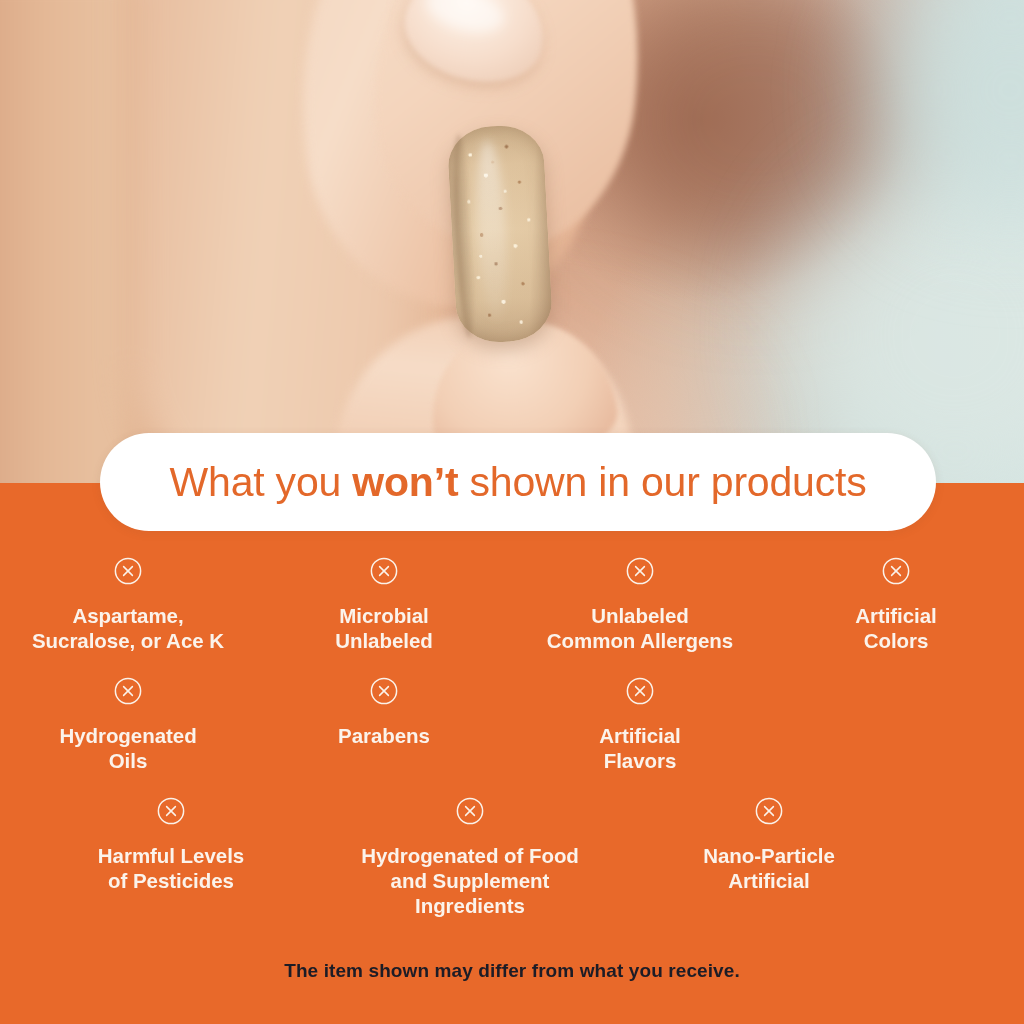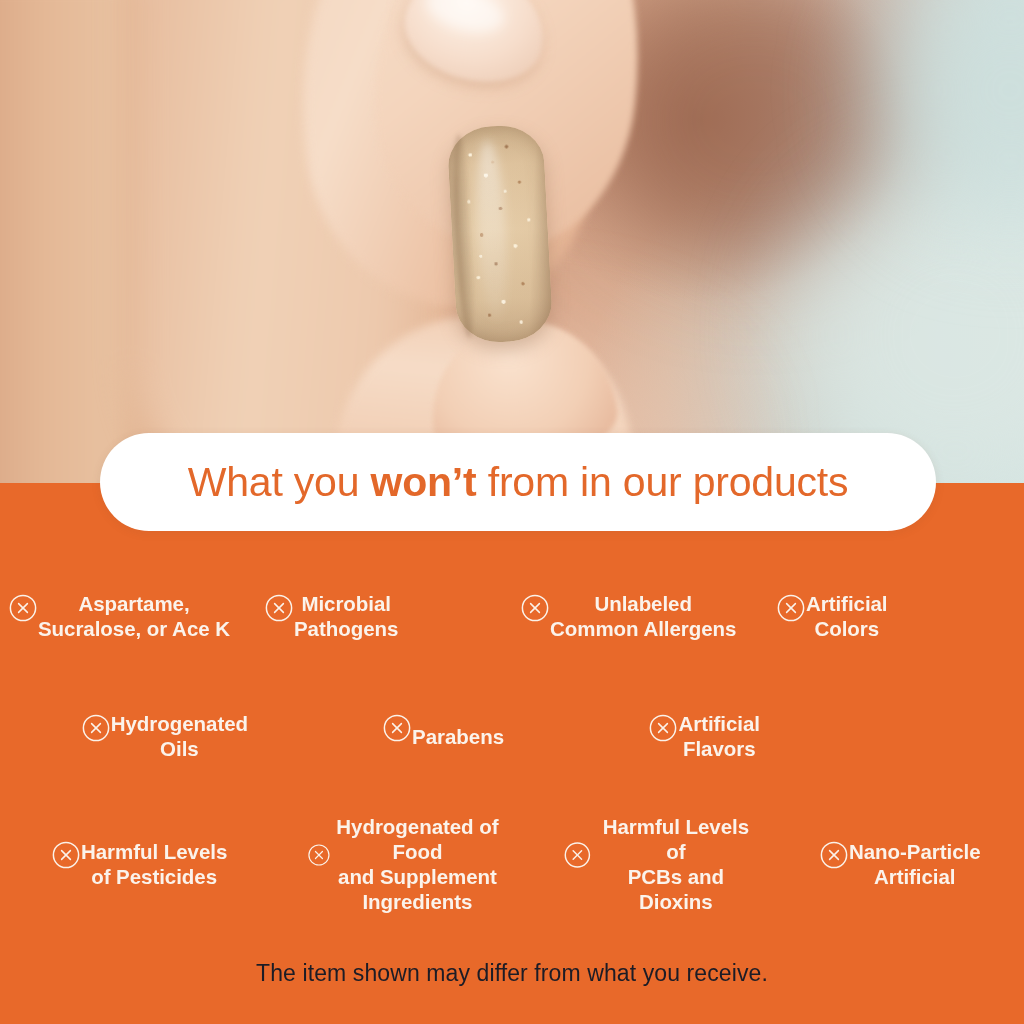--- a/index.html
+++ b/index.html
@@ -179,25 +179,25 @@
   }
   .title-text .bold { font-weight:800;text-align:right; }
 
   
   .grid {
     position:absolute; left:0; top:556px; width:1024px;
   }
   .row { display:flex; width:1024px; }
   .cell {
     width:256px;
-    display:flex; align-items:center;
+    display:flex; flex-direction:column; align-items:center;
     padding:0 8px;
   }
   .row-1 .cell { height:120px; }
-  .row-2 .cell { height:120px;justify-content:flex-end; }
+  .row-2 .cell { height:120px; }
   .row-3 .cell { height:135px;margin-left:43px; }
 
   .xicon { width:30px; height:30px; display:block; margin-bottom:17px; }
   .xicon circle, .xicon line { stroke:#FBF2E9; fill:none; }
 
   .cell-label {
     color:#FBF3EB;
     font-size:20.5px;
     font-weight:700;
     line-height:25px;
@@ -206,22 +206,22 @@
     white-space:pre-line;
   }
 
   
   .footer {
     position:absolute; left:0; top:960px; width:1024px;
     text-align:center;
   }
   .footer-text {
     color:#1C1C26;
-    font-size:23px;
-    font-weight:400;
+    font-size:19px;
+    font-weight:700;
     letter-spacing:0.1px;
     text-align:center;
   }
 </style>
 </head>
 <body>
 
 <div class="canvas">
 
   <div class="photo">
@@ -247,21 +247,21 @@
       <div class="tablet-body"></div>
       <div class="tablet-speckle"></div>
       <div class="tablet-edge"></div>
       <div class="tablet-gloss"></div>
     </div>
   </div>
 
   <div class="panel"></div>
 
   <div class="title-pill">
-    <div class="title-text"><span>What you </span><span class="bold">won’t</span><span> from in our products</span></div>
+    <div class="title-text"><span>What you </span><span class="bold">won’t</span><span> shown in our products</span></div>
   </div>
 
   <div class="grid">
 
     <div class="row row-1">
       <div class="cell">
         <svg class="xicon" viewBox="0 0 30 30">
           <circle cx="15" cy="15" r="12.6" stroke-width="1.5"></circle>
           <line x1="10.6" y1="10.6" x2="19.4" y2="19.4" stroke-width="1.5" stroke-linecap="round"></line>
           <line x1="19.4" y1="10.6" x2="10.6" y2="19.4" stroke-width="1.5" stroke-linecap="round"></line>
@@ -269,21 +269,21 @@
         <div class="cell-label">Aspartame,
 Sucralose, or Ace K</div>
       </div>
       <div class="cell">
         <svg class="xicon" viewBox="0 0 30 30">
           <circle cx="15" cy="15" r="12.6" stroke-width="1.5"></circle>
           <line x1="10.6" y1="10.6" x2="19.4" y2="19.4" stroke-width="1.5" stroke-linecap="round"></line>
           <line x1="19.4" y1="10.6" x2="10.6" y2="19.4" stroke-width="1.5" stroke-linecap="round"></line>
         </svg>
         <div class="cell-label">Microbial
-Pathogens</div>
+Unlabeled</div>
       </div>
       <div class="cell">
         <svg class="xicon" viewBox="0 0 30 30">
           <circle cx="15" cy="15" r="12.6" stroke-width="1.5"></circle>
           <line x1="10.6" y1="10.6" x2="19.4" y2="19.4" stroke-width="1.5" stroke-linecap="round"></line>
           <line x1="19.4" y1="10.6" x2="10.6" y2="19.4" stroke-width="1.5" stroke-linecap="round"></line>
         </svg>
         <div class="cell-label">Unlabeled
 Common Allergens</div>
       </div>
@@ -346,29 +346,20 @@
         <div class="cell-label">Hydrogenated of Food
 and Supplement
 Ingredients</div>
       </div>
       <div class="cell">
         <svg class="xicon" viewBox="0 0 30 30">
           <circle cx="15" cy="15" r="12.6" stroke-width="1.5"></circle>
           <line x1="10.6" y1="10.6" x2="19.4" y2="19.4" stroke-width="1.5" stroke-linecap="round"></line>
           <line x1="19.4" y1="10.6" x2="10.6" y2="19.4" stroke-width="1.5" stroke-linecap="round"></line>
         </svg>
-        <div class="cell-label">Harmful Levels of
-PCBs and Dioxins</div>
-      </div>
-      <div class="cell">
-        <svg class="xicon" viewBox="0 0 30 30">
-          <circle cx="15" cy="15" r="12.6" stroke-width="1.5"></circle>
-          <line x1="10.6" y1="10.6" x2="19.4" y2="19.4" stroke-width="1.5" stroke-linecap="round"></line>
-          <line x1="19.4" y1="10.6" x2="10.6" y2="19.4" stroke-width="1.5" stroke-linecap="round"></line>
-        </svg>
         <div class="cell-label">Nano-Particle
 Artificial</div>
       </div>
     </div>
 
   </div>
 
   <div class="footer">
     <div class="footer-text">The item shown may differ from what you receive.</div>
   </div>

